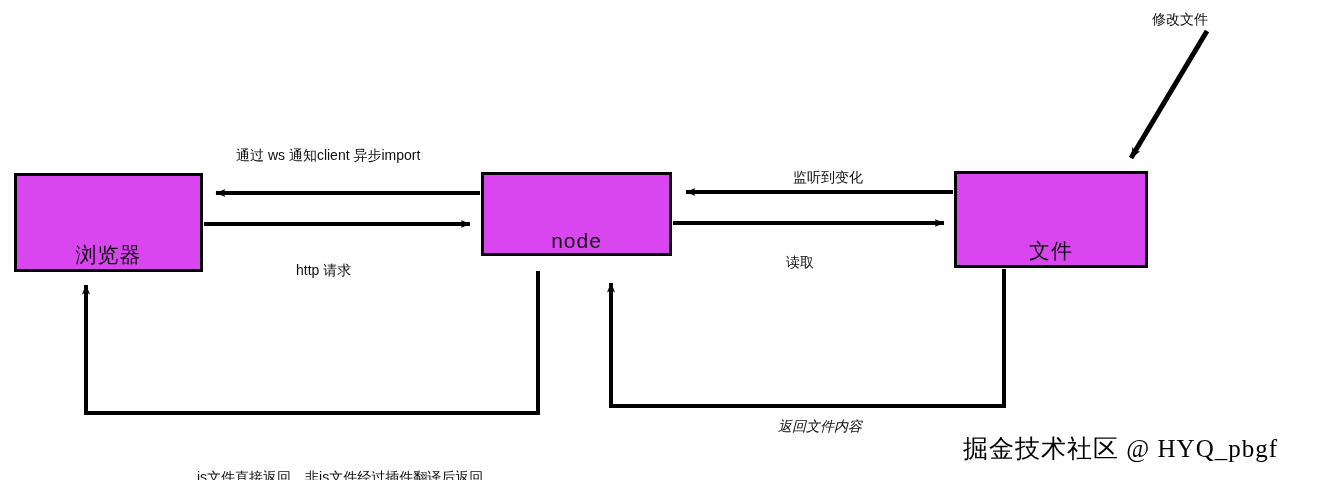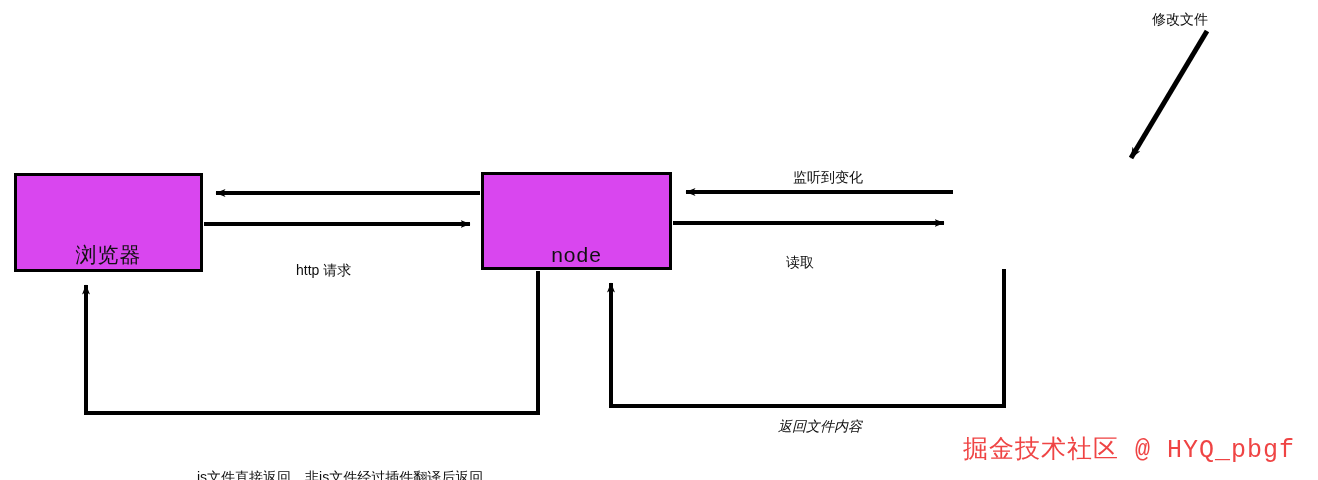--- a/index.html
+++ b/index.html
@@ -47,23 +47,23 @@
   .edge-label.two-line { line-height: 21px; }
   .annot-label {
     position: absolute;
     font-size: 14px;
     color: #0d0d0d;
     white-space: nowrap;
   }
   .watermark {
     position: absolute;
     font-size: 25px;
-    color: #ef4444;
+    color: #000000;
     white-space: nowrap;
-    font-family: Liberation Mono, monospace;
+    font-family: Liberation Serif, serif;
     letter-spacing: 1px;
   }
 </style>
 </head>
 <body>
 
 <div id="canvas">
 
   <svg id="diagram-svg" viewBox="0 0 1318 480" xmlns="http://www.w3.org/2000/svg">
     <defs>
@@ -93,26 +93,30 @@
 
     <path d="M 1004 269 L 1004 406 L 611 406 L 611 283" fill="none" stroke="#000000" stroke-width="4" marker-end="url(#arrow-u)"></path>
 
     <line x1="1207" y1="31" x2="1131" y2="158" stroke="#000000" stroke-width="5" marker-end="url(#arrow-d)"></line>
   </svg>
 
   <div class="node-box" style="left:14px; top:173px; width:189px; height:99px;">
     <span class="node-label">浏览器</span>
   </div>
 
-  <div class="node-box" style="left:481px; top:172px; width:191px; height:98px;">
+  <div class="node-box" style="left:481px; top:172px; width:191px; height:84px;">
     <span class="node-label">node</span>
   </div>
 
+  <div class="node-box" style="left:954px; top:171px; width:194px; height:97px;">
+    <span class="node-label">文件</span>
+  </div>
 
   <div class="edge-label two-line" style="left:236px; top:145px;">
+    <div>通过 ws 通知client 异步import</div>
   </div>
 
   <div class="edge-label" style="left:296px; top:260px;">http 请求</div>
 
   <div class="edge-label" style="left:784px; top:167px;margin-left:9px;">监听到变化</div>
 
   <div class="edge-label" style="left:786px; top:252px;">读取</div>
 
   <div class="edge-label" style="left:197px; top:467px;">js文件直接返回，非js文件经过插件翻译后返回</div>
 

